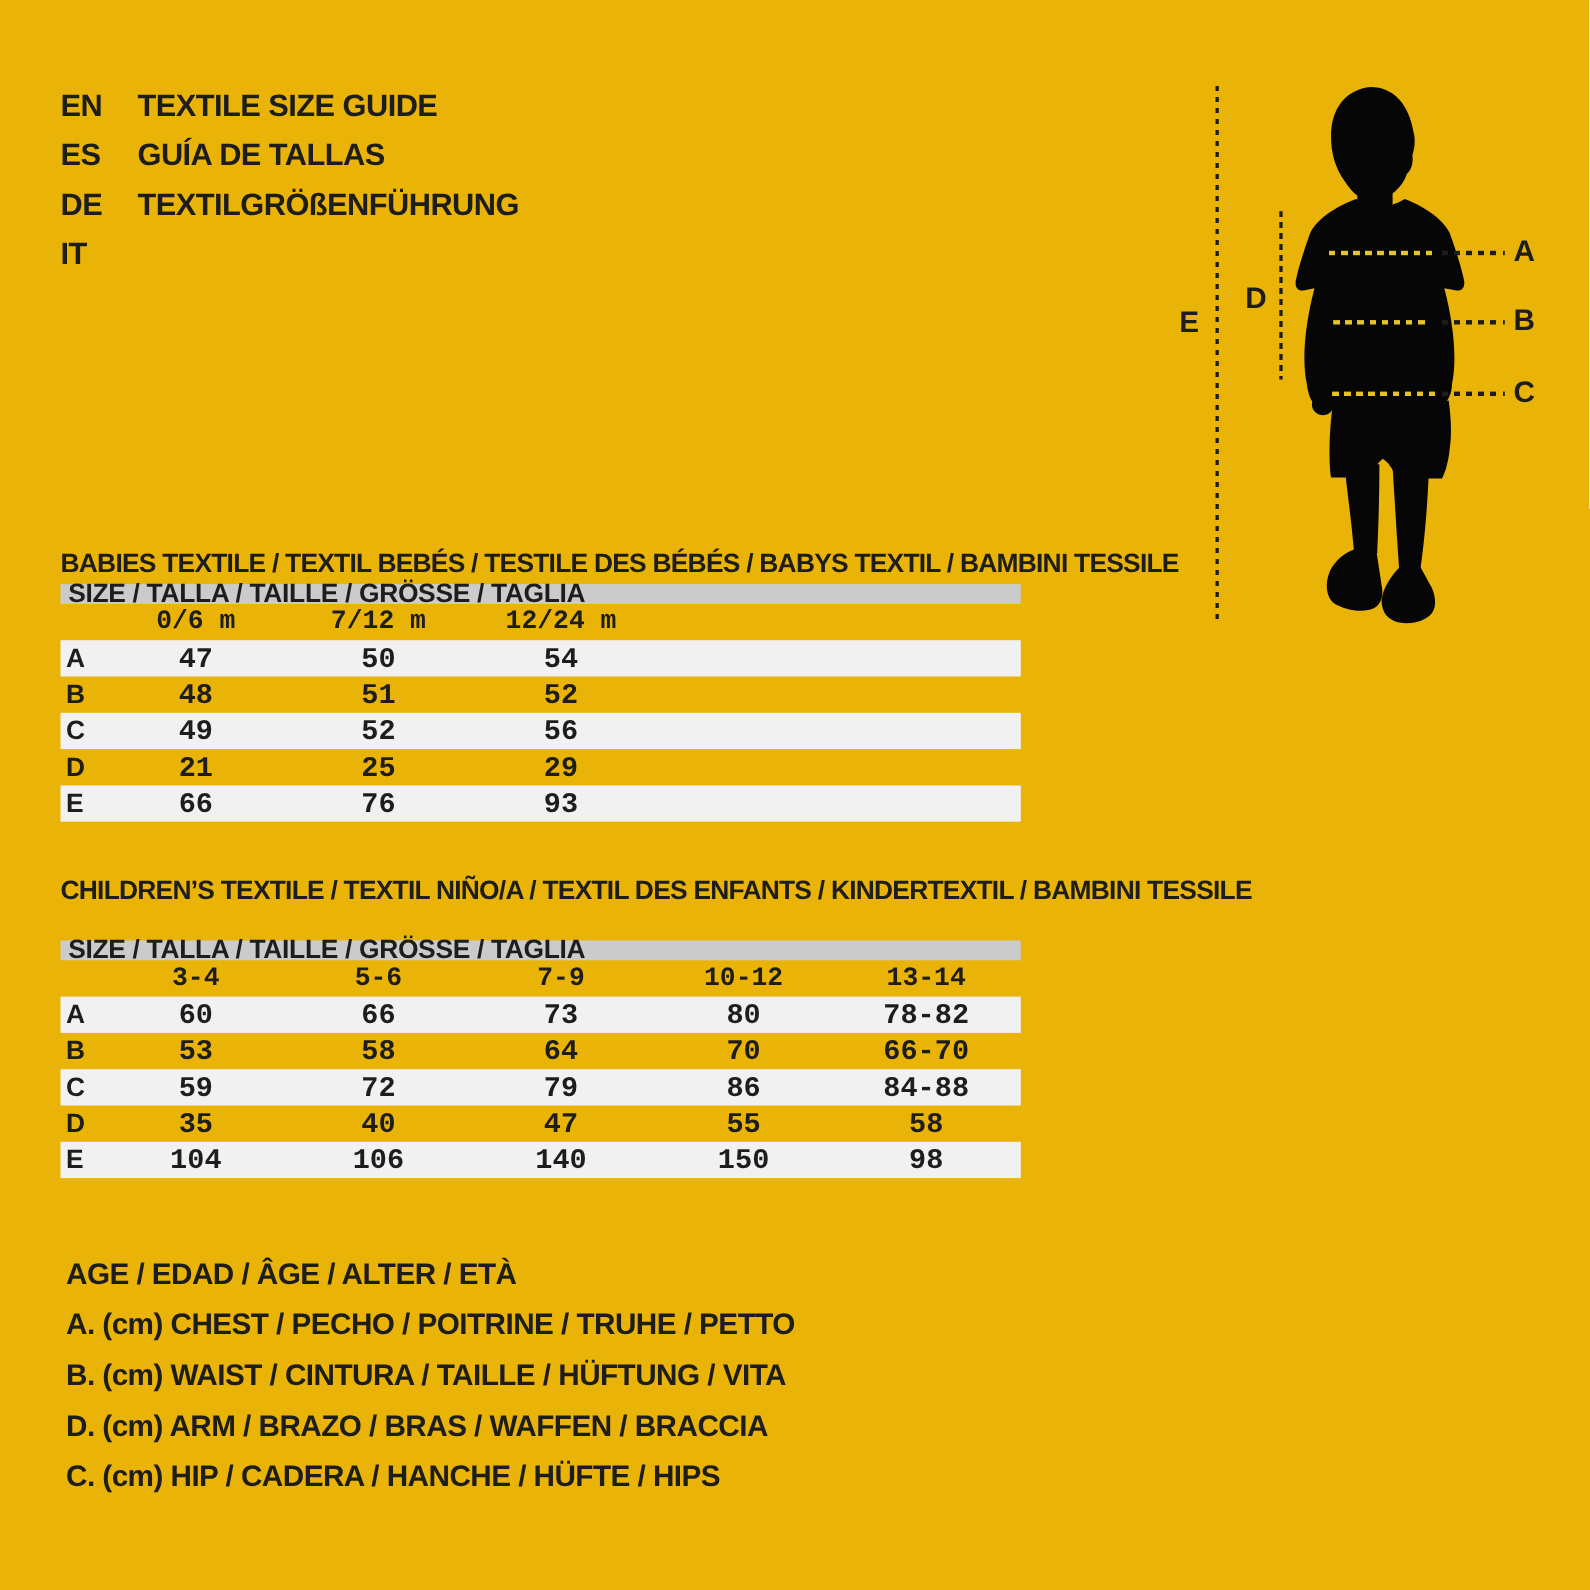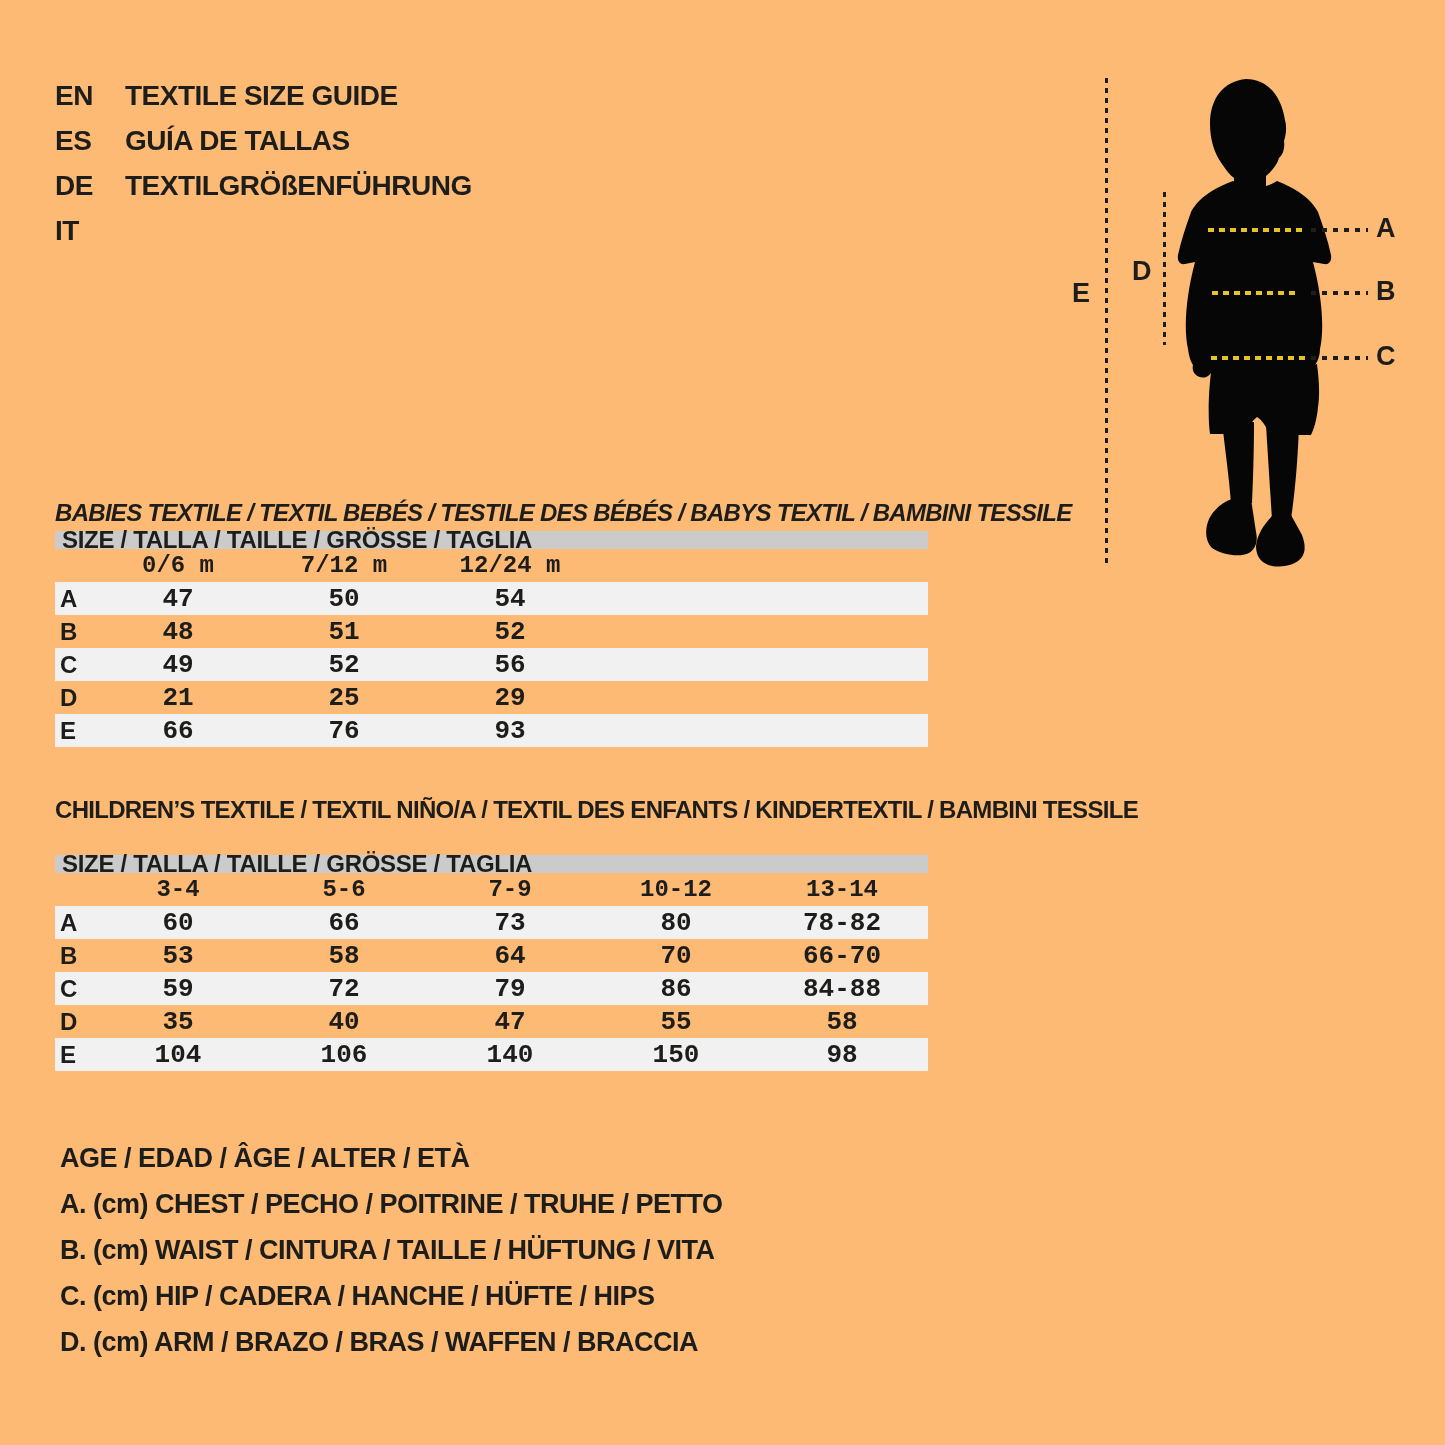--- a/index.html
+++ b/index.html
@@ -1,17 +1,17 @@
 <!DOCTYPE html>
 <html><head>
 <meta charset="utf-8">
 <style>
   html,body{margin:0;padding:0;background:#ffffff;}
   .canvas{
-    position:relative;width:1445px;height:1445px;background:#fdba74;overflow:hidden;
+    position:relative;width:1445px;height:1445px;background:#eab308;overflow:hidden;
     font-family:"Liberation Sans",sans-serif;font-weight:700;color:#1d1d1b;
   }
   
   .lang-header{position:absolute;left:55px;top:73px;}
   .lang-row{display:flex;height:45px;align-items:center;font-size:28px;letter-spacing:-0.5px;}
   .lang-code{width:70px;flex:0 0 70px;}
   
   .vline{position:absolute;width:3px;background-image:repeating-linear-gradient(to bottom,var(--ink) 0 5px,transparent 5px 10px);}
   .vline.e-line{left:1105px;top:78px;height:490px;}
   .vline.d-line{left:1163px;top:192px;height:153px;}
@@ -26,21 +26,21 @@
   .hdash.c-b{left:1311px;top:356px;width:57px;}
   .fig-label{position:absolute;font-size:27px;line-height:28px;}
   .fig-label.la{left:1376px;top:214px;}
   .fig-label.lb{left:1376px;top:277px;}
   .fig-label.lc{left:1376px;top:342px;}
   .fig-label.ld{left:1132px;top:257px;}
   .fig-label.le{left:1072px;top:279px;}
   .silhouette{position:absolute;left:1177px;top:78px;width:156px;height:490px;}
   
   .section-title{position:absolute;left:55px;font-size:24px;letter-spacing:-0.7px;white-space:nowrap;}
-  .section-title.babies{top:479px;font-style:italic;}
+  .section-title.babies{top:479px;}
   .section-title.children{top:776px;}
   .size-table{position:absolute;left:55px;width:873px;}
   .size-table.babies{top:531px;}
   .size-table.children{top:855px;}
   .thead{height:18px;background:var(--band);display:flex;align-items:center;padding-left:7px;box-sizing:border-box;font-size:24px;letter-spacing:-0.3px;}
   .cols-row,.trow{display:flex;height:33px;align-items:center;}
   .row-label{width:40px;flex:0 0 40px;padding-left:5px;box-sizing:border-box;font-size:24px;}
   .cell{width:166px;flex:0 0 166px;text-align:center;font-size:26px;font-family:Liberation Mono, monospace;}
   .cell.col-head{font-size:24px;}
   .trow.shaded{background:var(--row);}
@@ -202,16 +202,16 @@
         <div class="cell">140</div>
         <div class="cell">150</div>
         <div class="cell">98</div>
       </div>
     </div>
 
   <section class="legend" id="legend">
       <div class="legend-line">AGE / EDAD / ÂGE / ALTER / ETÀ</div>
       <div class="legend-line">A. (cm) CHEST / PECHO / POITRINE / TRUHE / PETTO</div>
       <div class="legend-line">B. (cm) WAIST / CINTURA / TAILLE / HÜFTUNG / VITA</div>
+      <div class="legend-line">D. (cm) ARM / BRAZO / BRAS / WAFFEN / BRACCIA</div>
       <div class="legend-line">C. (cm) HIP / CADERA / HANCHE / HÜFTE / HIPS</div>
-      <div class="legend-line">D. (cm) ARM / BRAZO / BRAS / WAFFEN / BRACCIA</div>
     </section>
 </div>
 
 </body></html>

